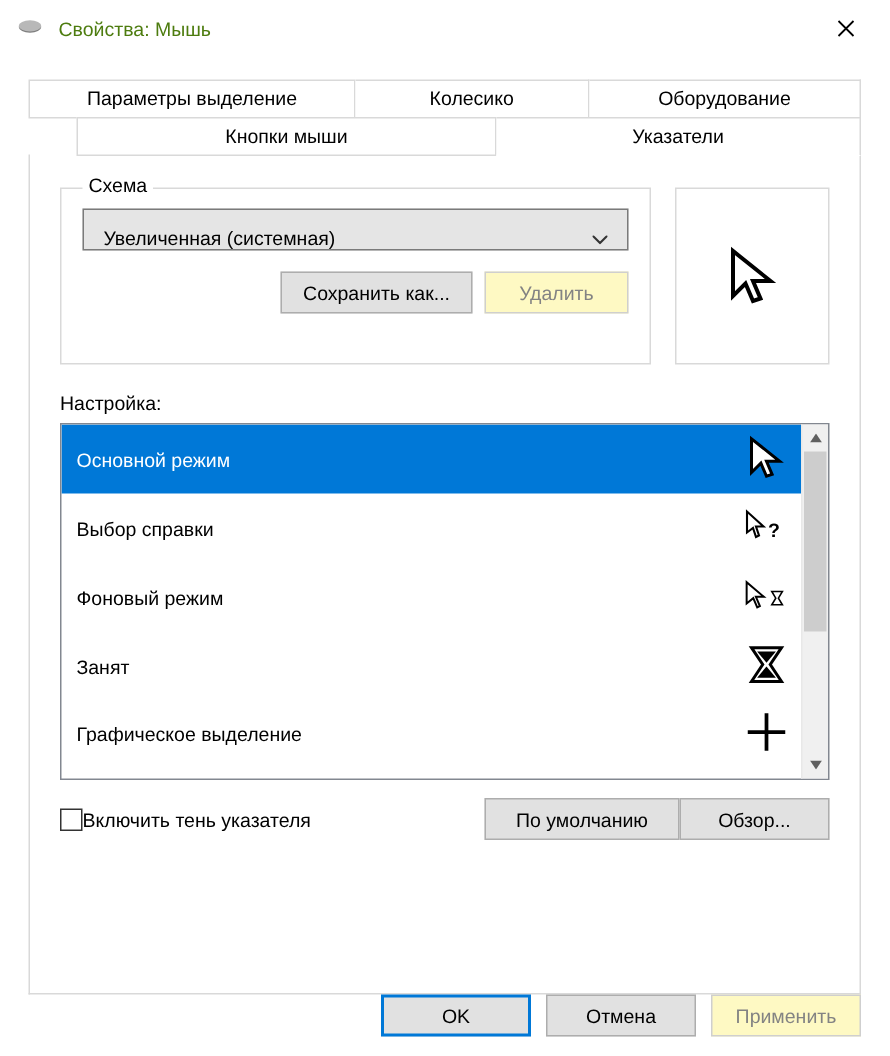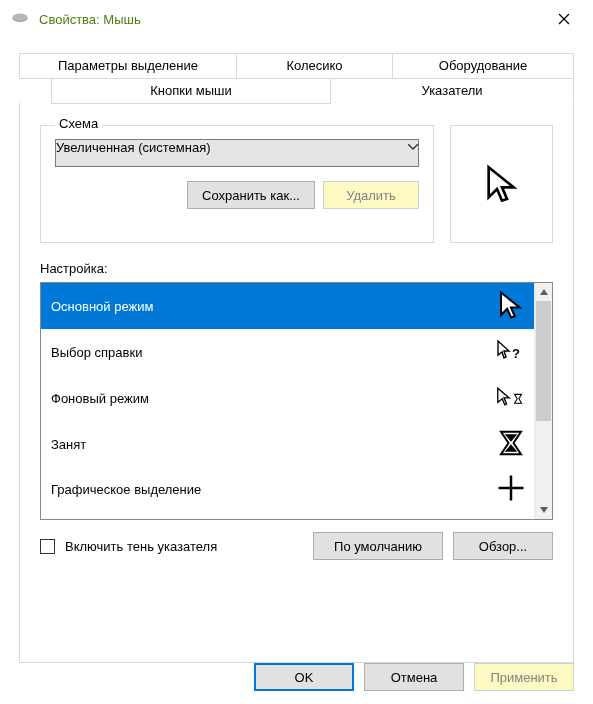--- a/index.html
+++ b/index.html
@@ -16,36 +16,36 @@
   .tab { border:1px solid #d9d9d9; background:#fff; text-align:center; padding:4px 0 5px 0; position:relative; }
   .tab-row2 .tab:first-child { flex:0 0 218px; }
   .tab-row2 .tab:nth-child(2) { flex:0 0 156px; border-left:none; }
   .tab-row2 .tab:nth-child(3) { flex:1; border-left:none; }
   .tab-row1 .tab:first-child { flex:0 0 280px; margin-left:32px; }
   .tab-row1 .tab:nth-child(2) { flex:1; margin-right:0; border-left:none; border-bottom:1px solid #fff; background:#fff; z-index:2;text-align:center; }
   .panel { border:1px solid #d9d9d9; border-top:none; padding: 22px 20px 18px 20px; min-height:560px; margin-top:-1px; }
   .upper { display:flex; gap:16px; }
   .scheme-box { border:1px solid #d9d9d9; padding:0 14px 16px 14px; width:394px; position:relative; }
   .scheme-legend { position:relative; top:-10px; background:#fff; padding:0 4px; display:inline-block; }
-  .scheme-select { width:100%; height:28px; border:1px solid #7a7a7a; background:#e5e5e5; display:flex; align-items:flex-start; padding:0 0; justify-content:space-between; margin-top:-2px; }
+  .scheme-select { width:100%; height:28px; border:1px solid #7a7a7a; background:#e5e5e5; display:flex; align-items:flex-end; padding:0 13px; justify-content:space-between; margin-top:-2px; }
   .scheme-btns { display:flex; gap:8px; justify-content:flex-end; margin-top:14px; }
   .btn { height:28px; border:1px solid #adadad; background:#e1e1e1; padding:0 14px; display:inline-flex; align-items:center; justify-content:center; min-width:96px; }
   .btn.disabled { color:#838383; background:#fef9c3; border-color:#cfcfcf; }
   .preview { flex:1; border:1px solid #d9d9d9; display:flex; align-items:center; justify-content:center; min-height:118px; }
   .settings-label { margin-top:18px; margin-bottom:6px; }
   .listbox { border:1px solid #828790; height:238px; display:flex; }
   .list-items { flex:1; overflow:hidden; }
   .list-item { height:46px; display:flex; align-items:center; justify-content:space-between; padding:0 8px 0 10px; border-bottom:0; }
   .list-item.selected { background:#0078d7; color:#fff; }
   .list-item:last-child { height:44px; }
   .cursor-svg { width:30px; height:30px; }
   .scrollbar { width:18px; background:#f0f0f0; position:relative; border-left:1px solid #e8e8e8; }
   .sb-btn { height:18px; display:flex; align-items:center; justify-content:center; }
   .sb-thumb { position:absolute; left:1px; right:1px; top:18px; height:120px; background:#cdcdcd; }
-  .bottom-row { display:flex; align-items:center; margin-top:12px; gap:10px; }
+  .bottom-row { display:flex; align-items:center; margin-top:12px; gap:0; }
   .checkbox { width:15px; height:15px; border:1px solid #333; display:inline-block; vertical-align:middle; }
   .bottom-row .spacer { flex:1; }
   .footer { position:absolute; bottom:12px; right:18px; display:flex; gap:10px; }
   .footer .btn { min-width:100px; }
   .footer .btn.primary { border:2px solid #0078d7; background:#e1e1e1; }
   .chev { font-size:11px; color:#333; }
 </style>
 </head>
 <body>
 

